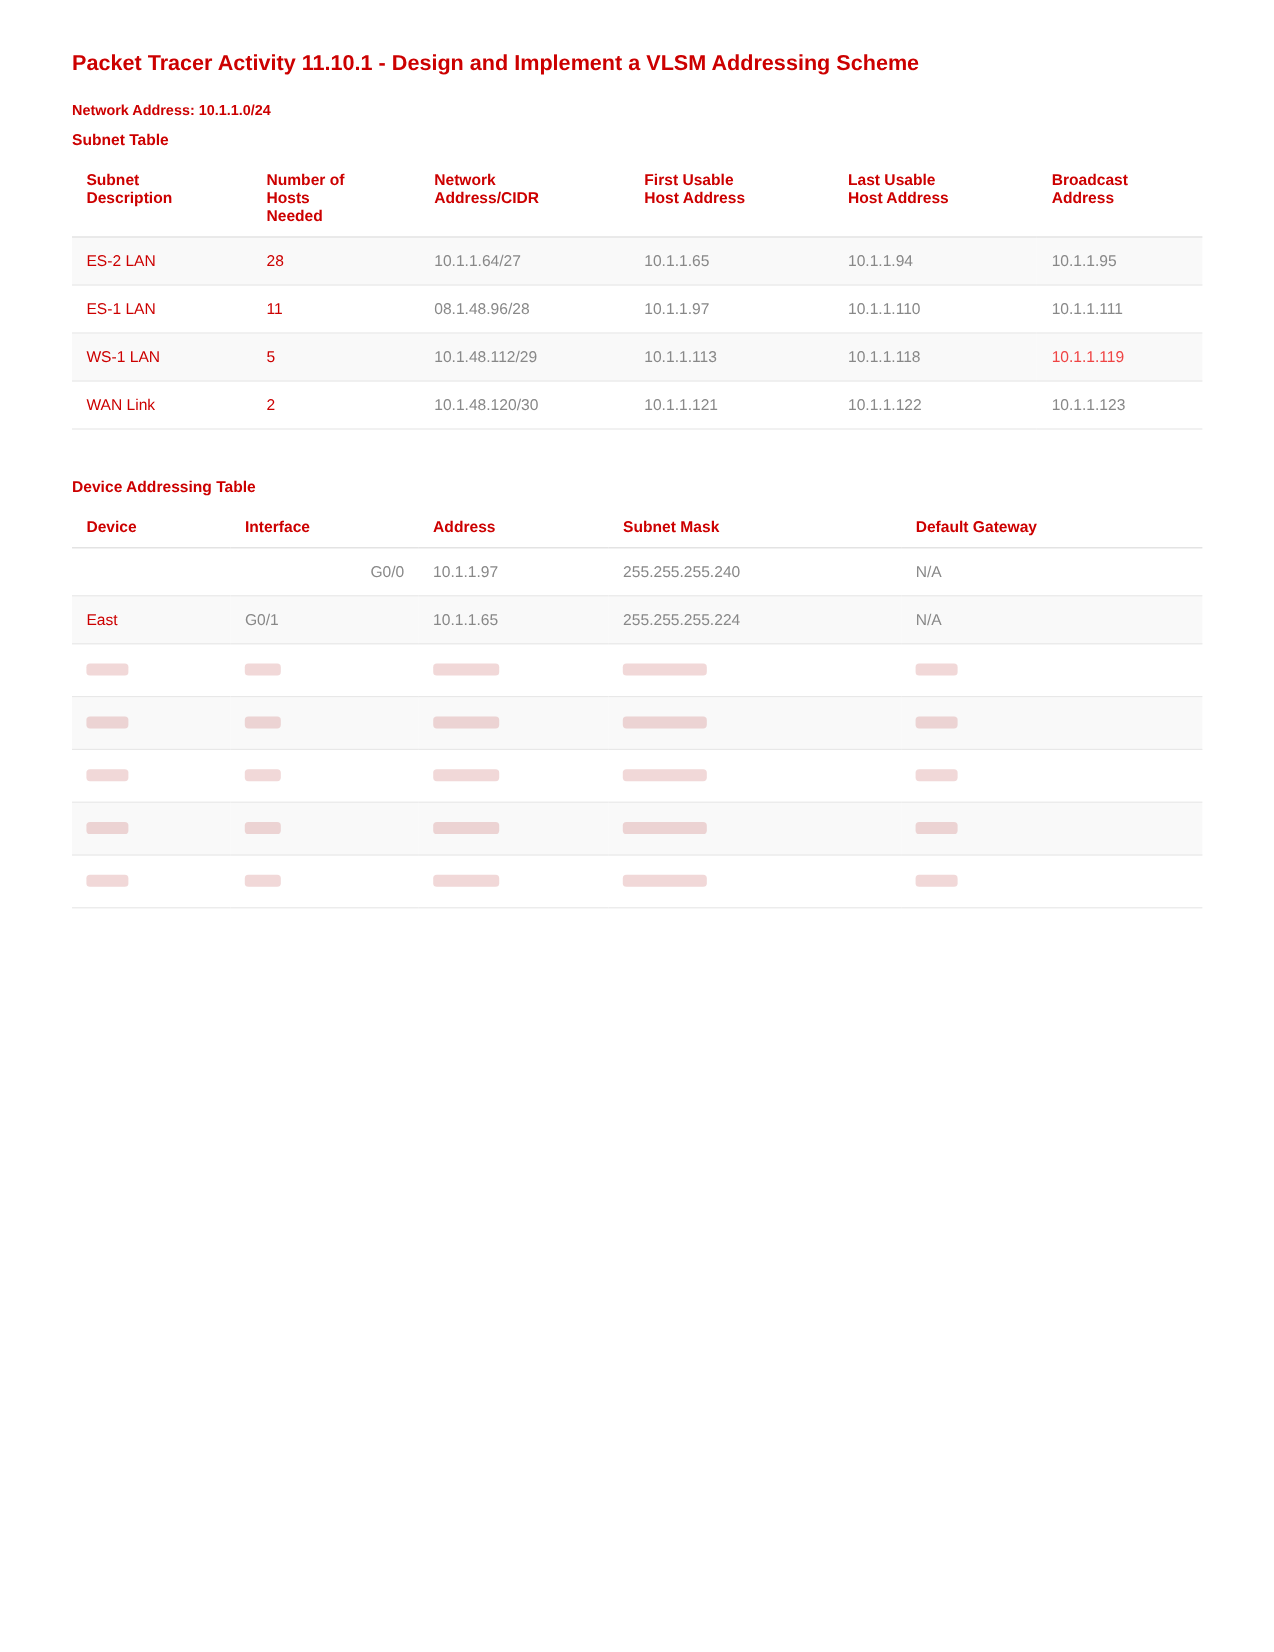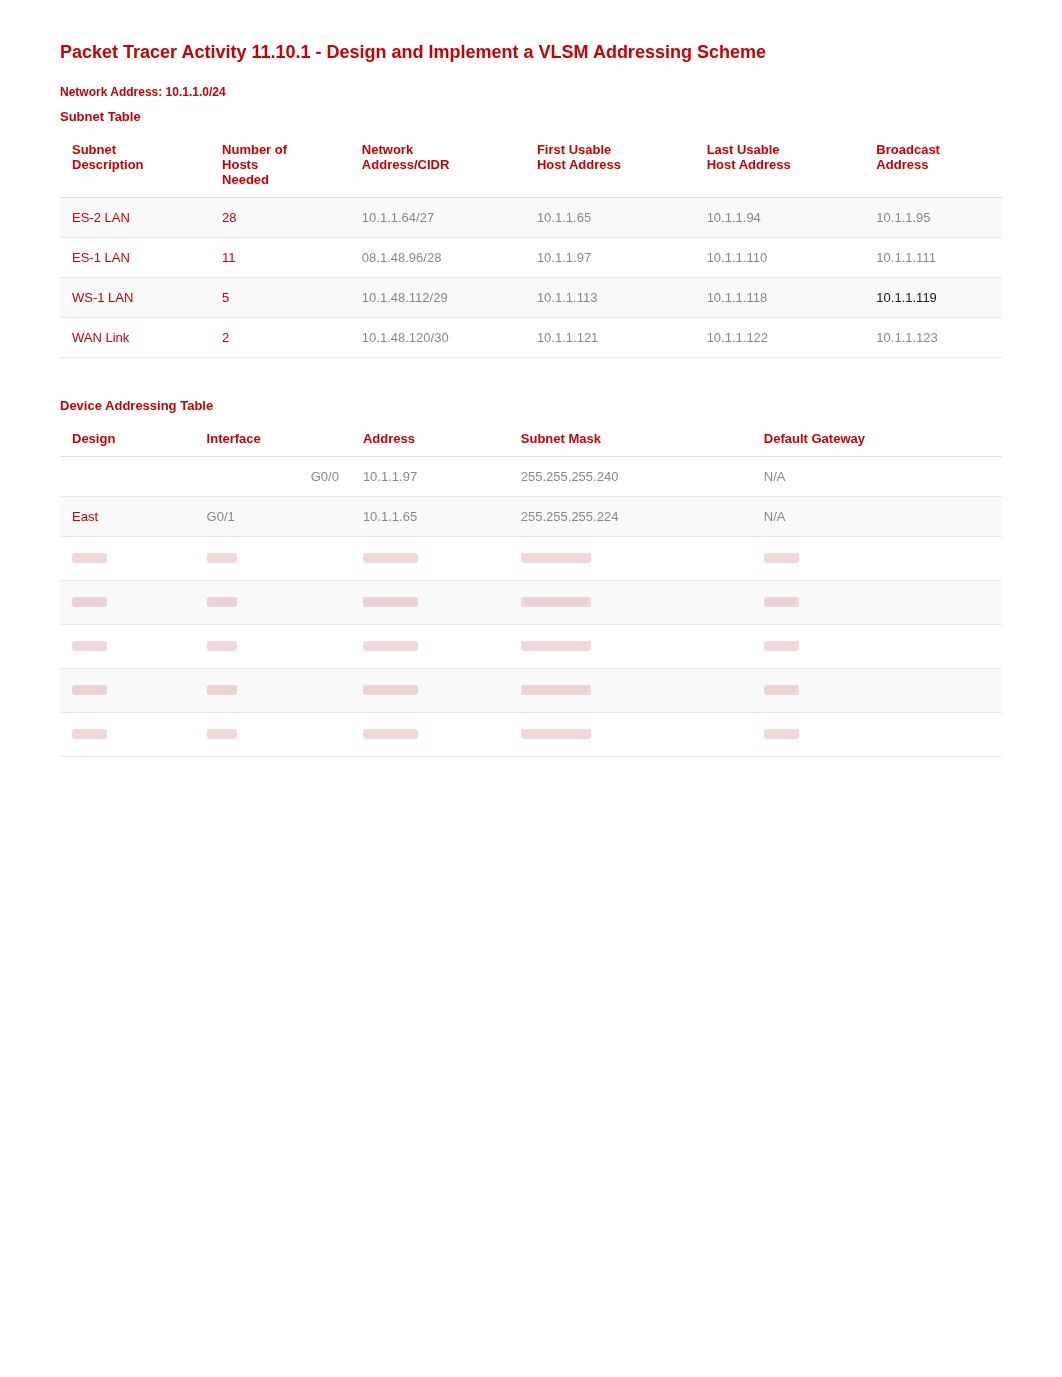--- a/index.html
+++ b/index.html
@@ -125,39 +125,39 @@
         <td style="color: rgb(136, 136, 136);">10.1.1.97</td>
         <td style="color: rgb(136, 136, 136);">10.1.1.110</td>
         <td style="color: rgb(136, 136, 136);">10.1.1.111</td>
       </tr>
       <tr class="subnet-row row-alt">
         <td style="color: rgb(204, 0, 0);">WS-1 LAN</td>
         <td style="color: rgb(204, 0, 0);">5</td>
         <td style="color: rgb(136, 136, 136);">10.1.48.112/29</td>
         <td style="color: rgb(136, 136, 136);">10.1.1.113</td>
         <td style="color: rgb(136, 136, 136);">10.1.1.118</td>
-        <td style="color: #0f172a;">10.1.1.119</td>
+        <td style="color: #ef4444;">10.1.1.119</td>
       </tr>
       <tr class="subnet-row">
         <td style="color: rgb(204, 0, 0);">WAN Link</td>
         <td style="color: rgb(204, 0, 0);">2</td>
         <td style="color: rgb(136, 136, 136);">10.1.48.120/30</td>
         <td style="color: rgb(136, 136, 136);">10.1.1.121</td>
         <td style="color: rgb(136, 136, 136);">10.1.1.122</td>
         <td style="color: rgb(136, 136, 136);">10.1.1.123</td>
       </tr>
     </tbody>
 </table>
 
 <p class="table-label">Device Addressing Table</p>
 
 <table class="device-table">
   <thead>
     <tr>
-      <th>Design</th>
+      <th>Device</th>
       <th>Interface</th>
       <th>Address</th>
       <th>Subnet Mask</th>
       <th>Default Gateway</th>
     </tr>
   </thead>
   <tbody id="device-tbody">
   <tr>
         <td style="color: rgb(204, 0, 0);"></td>
         <td style="color: rgb(136, 136, 136); text-align: right;">G0/0</td>

